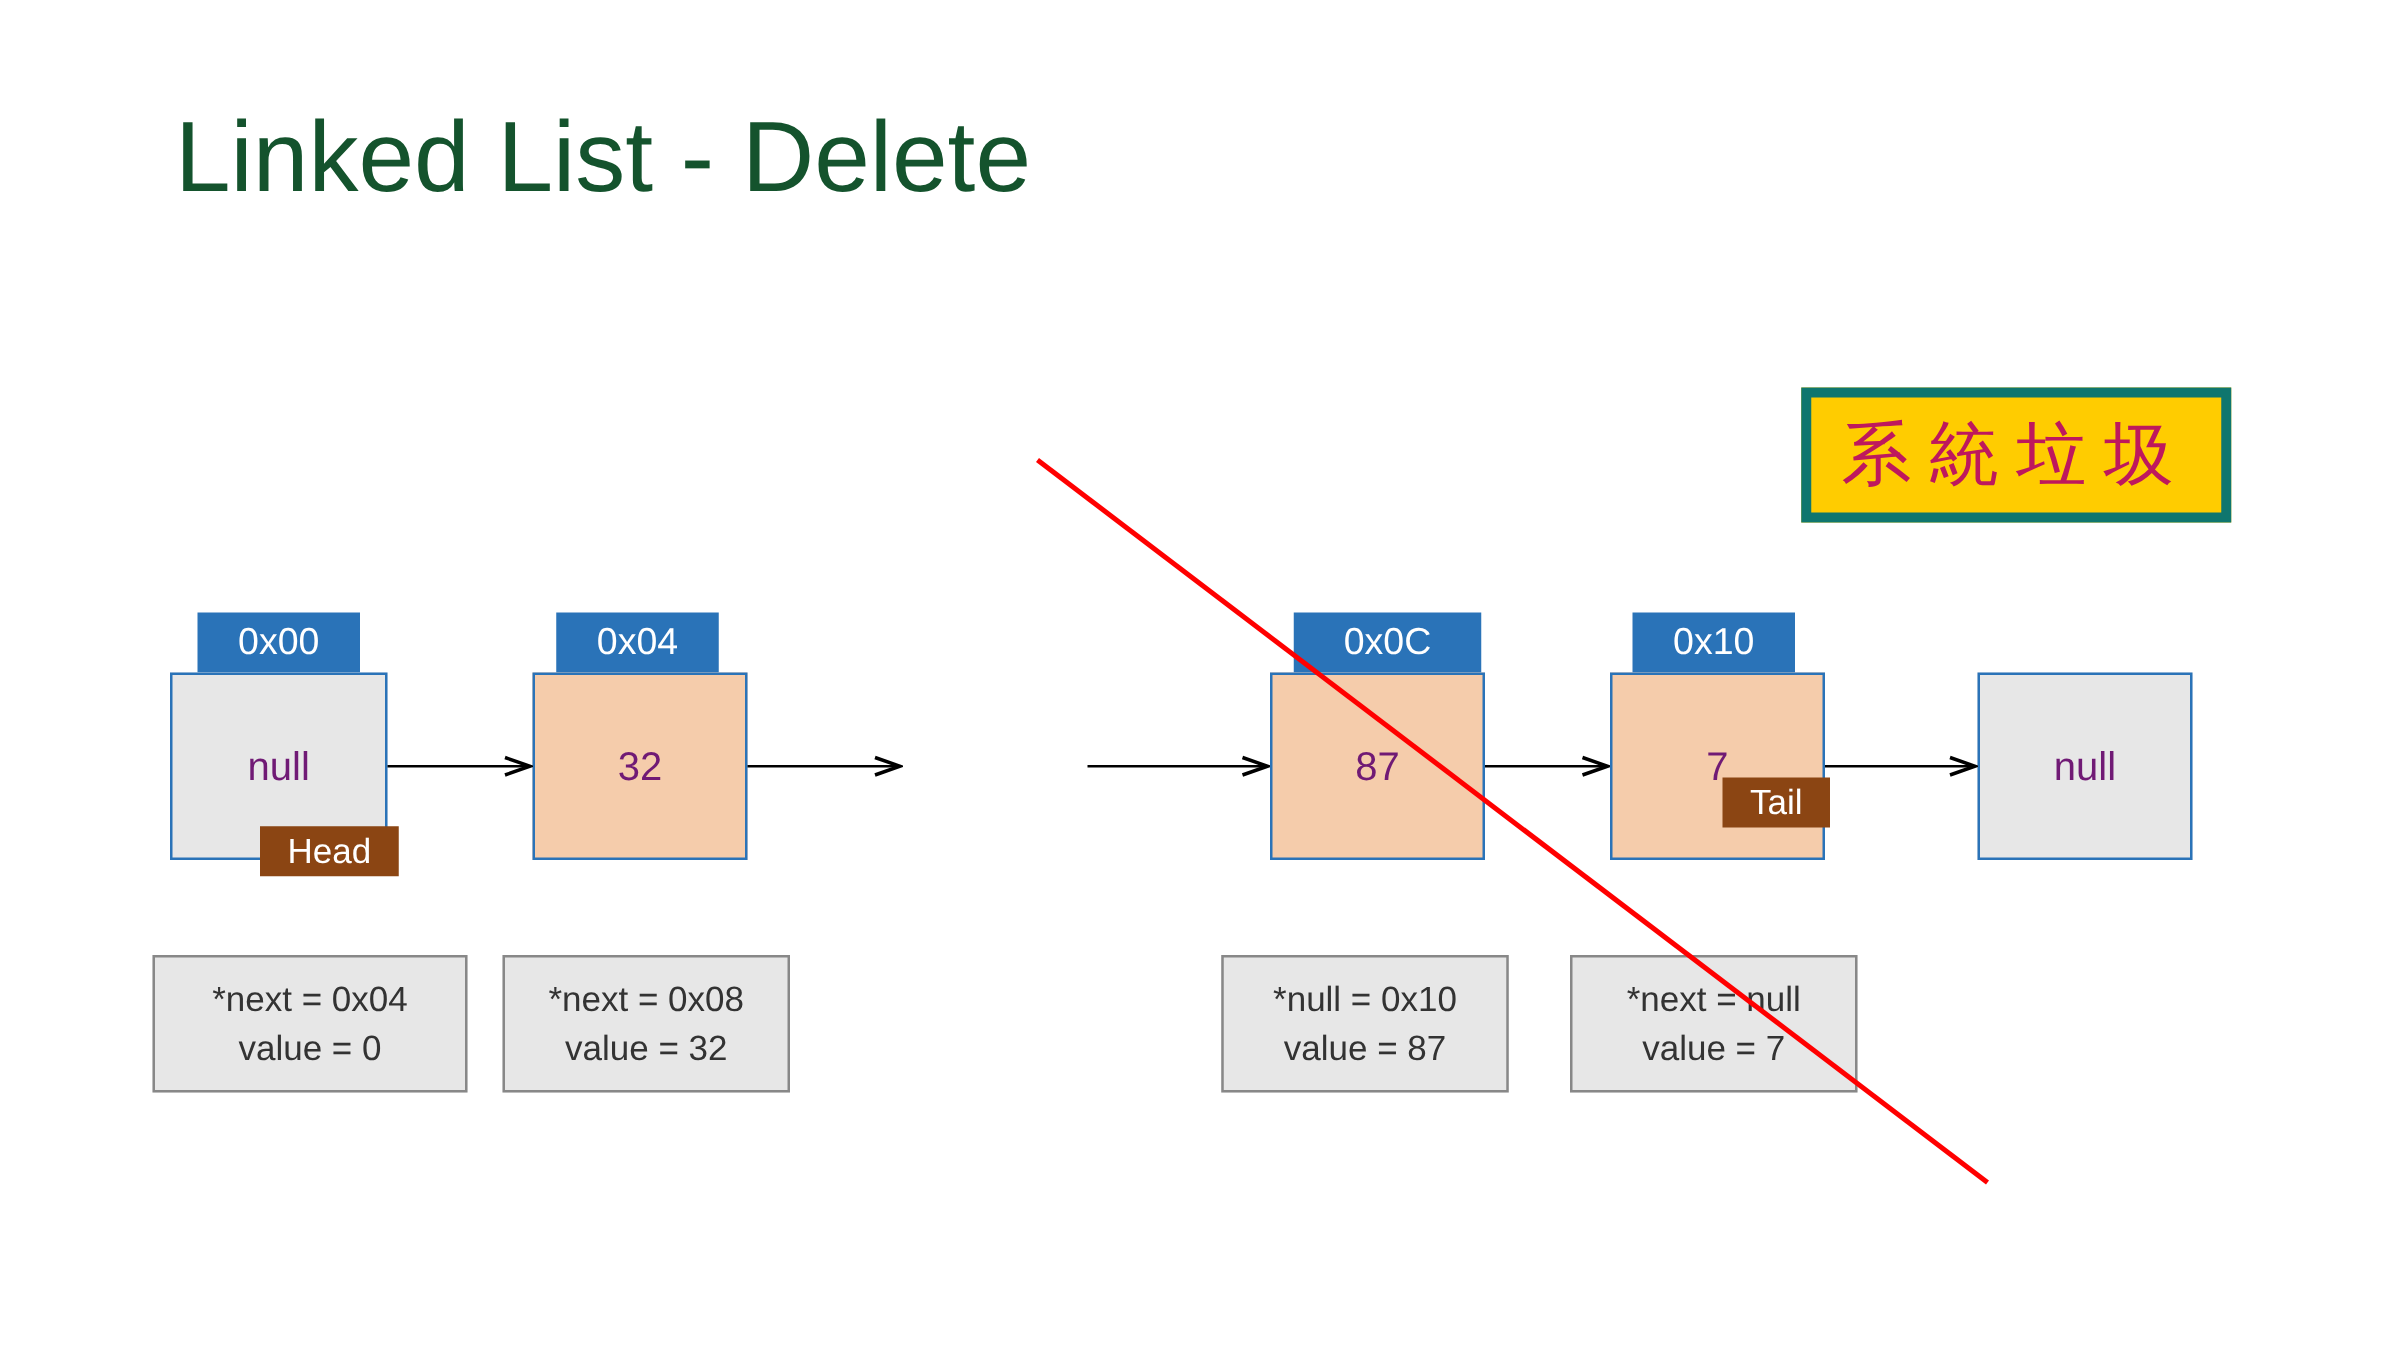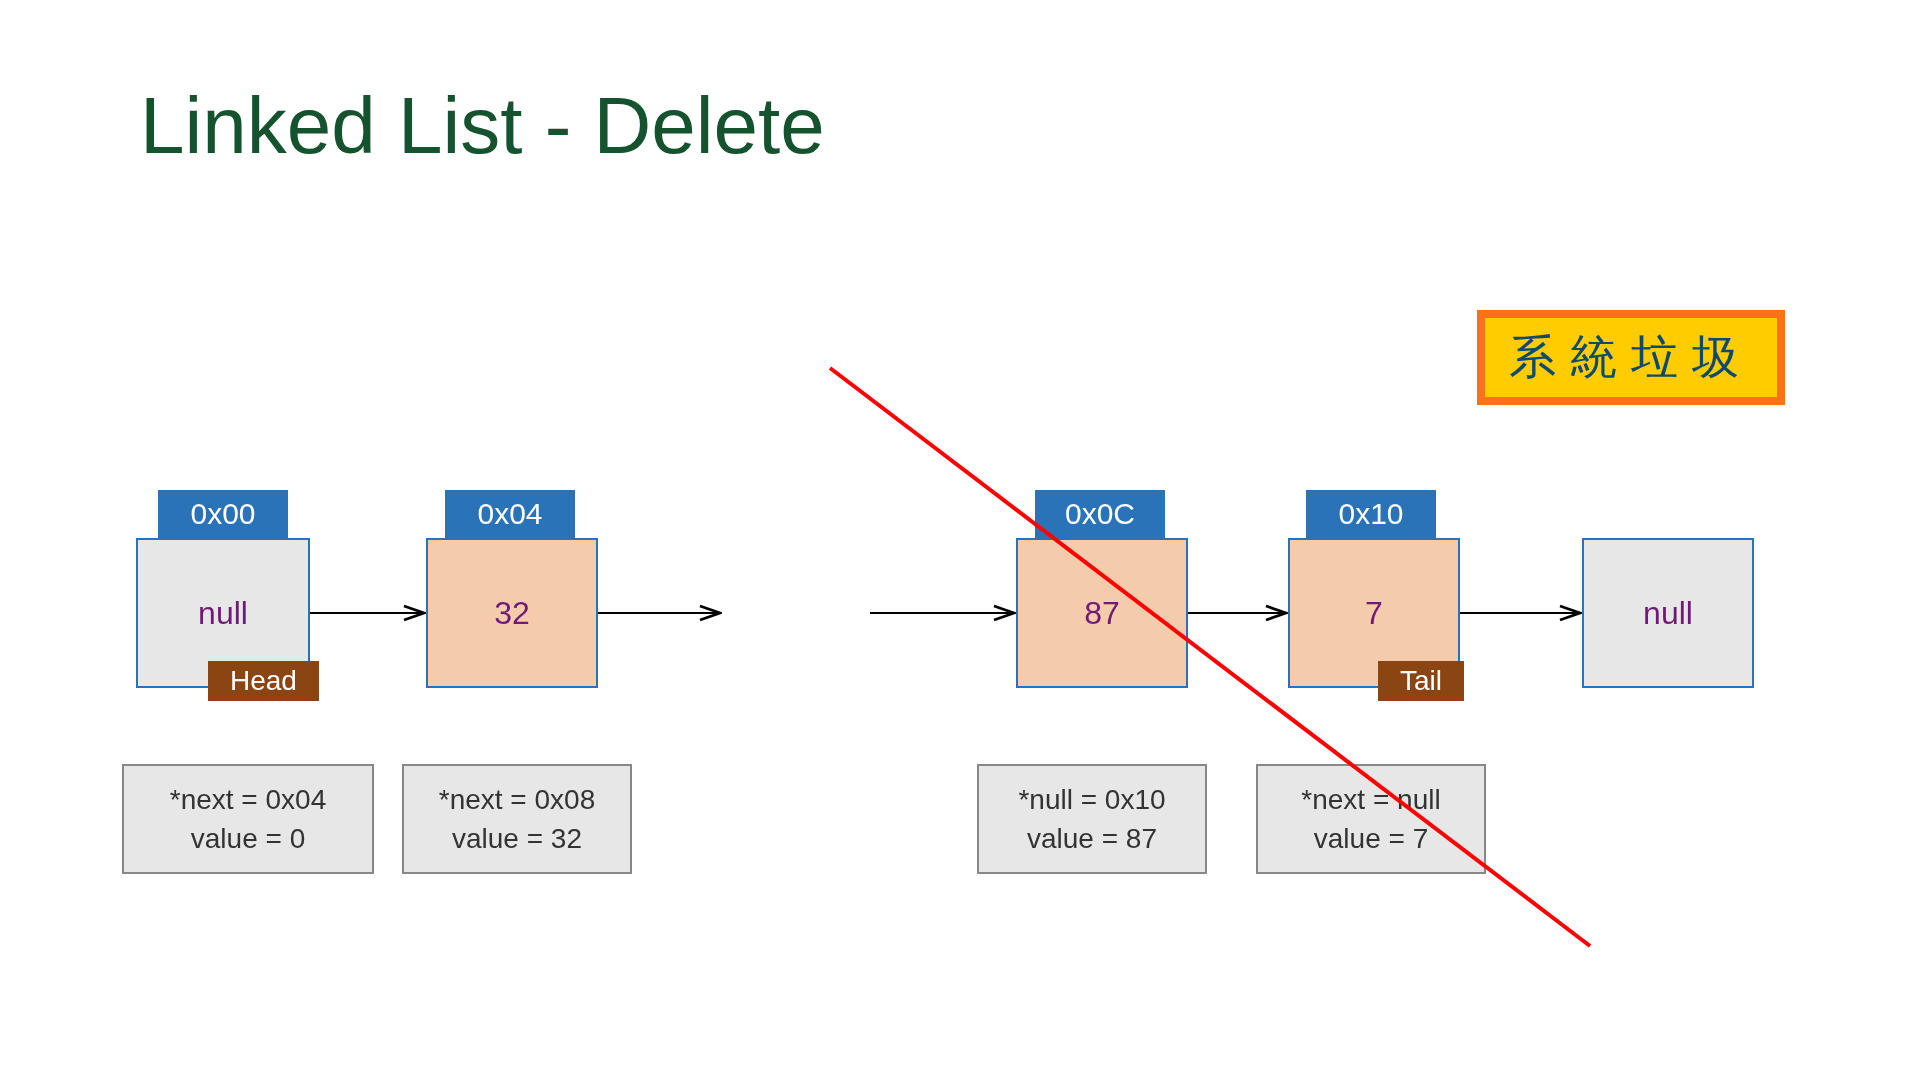--- a/index.html
+++ b/index.html
@@ -17,23 +17,23 @@
       top: 80px;
       font-size: 80px;
       font-weight: 400;
       color: #14532d;
     }
     .garbage-label {
       position: absolute;
       right: 135px;
       top: 310px;
       background: #ffcc00;
-      border: 8px solid #f97316;
-      color: #0c4a6e;
-      font-size: 47px;
+      border: 8px solid #0f766e;
+      color: #be185d;
+      font-size: 56px;
       padding: 8px 24px;
       letter-spacing: 14px;
       font-weight: 400;
     }
     .node-addr {
       position: absolute;
       background: #2a73b8;
       color: #fff;
       font-size: 30px;
       text-align: center;
@@ -91,30 +91,30 @@
 <div class="node-box box-gray" style="left:136px; top:538px; width:174px;">
   <span>null</span>
 </div>
 <div class="role-label" style="left:208px; top:661px;">Head</div>
 
 <div class="node-addr" style="left:445px; top:490px; width:130px;">0x04</div>
 <div class="node-box box-peach" style="left:426px; top:538px; width:172px;">
   <span>32</span>
 </div>
 
-<div class="node-addr" style="left:1035px; top:490px; width:130px;">0x0C</div>
+<div class="node-addr" style="left:1035px; top:490px; width:150px;">0x0C</div>
 <div class="node-box box-peach" style="left:1016px; top:538px; width:172px;">
   <span>87</span>
 </div>
 
 <div class="node-addr" style="left:1306px; top:490px; width:130px;">0x10</div>
 <div class="node-box box-peach" style="left:1288px; top:538px; width:172px;">
   <span>7</span>
 </div>
-<div class="role-label" style="left:1378px; top:661px;">Tail</div>
+<div class="role-label" style="left:1378px; top:622px;">Tail</div>
 
 <div class="node-box box-gray" style="left:1582px; top:538px; width:172px;">
   <span>null</span>
 </div>
 
 <div class="info-box" style="left:122px; top:764px; width:252px;">
   <div>*next = 0x04</div>
   <div>value = 0</div>
 </div>
 <div class="info-box" style="left:402px; top:764px; width:230px;">

